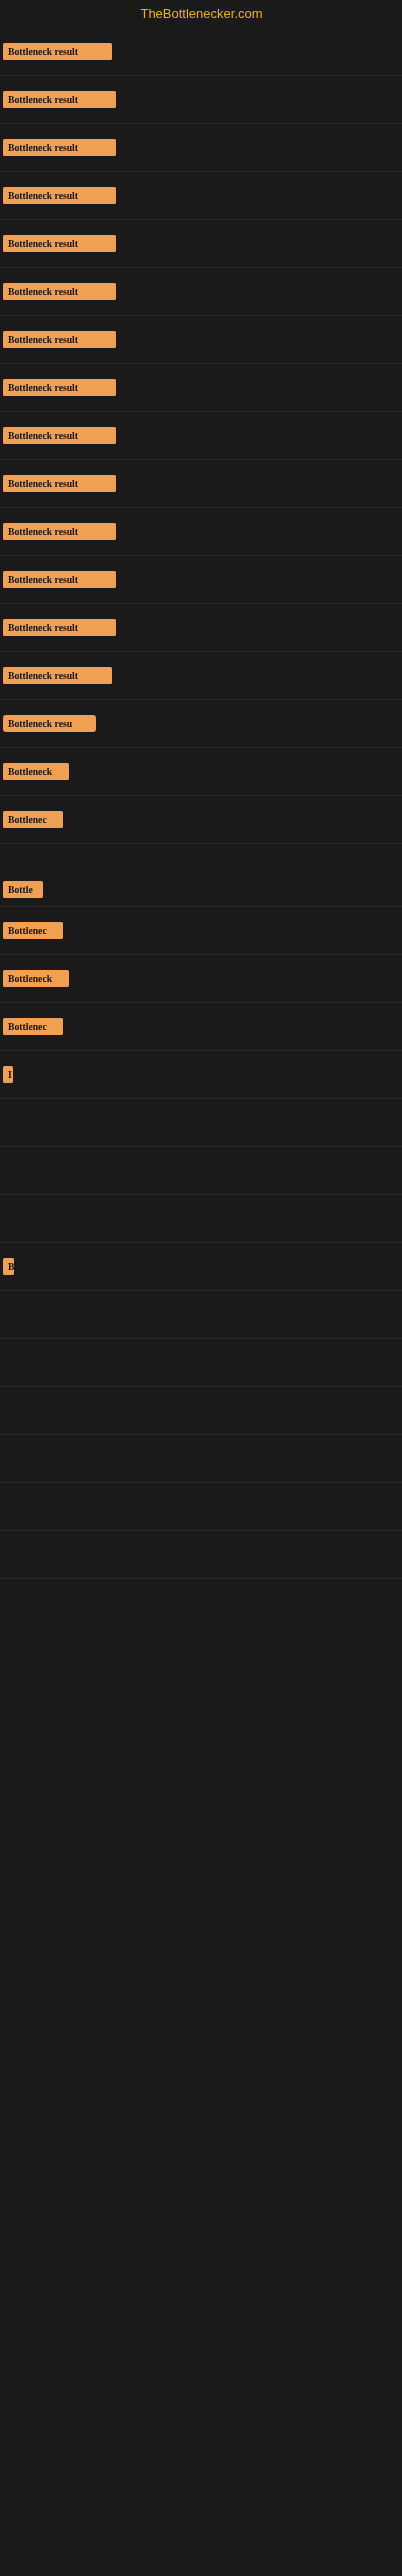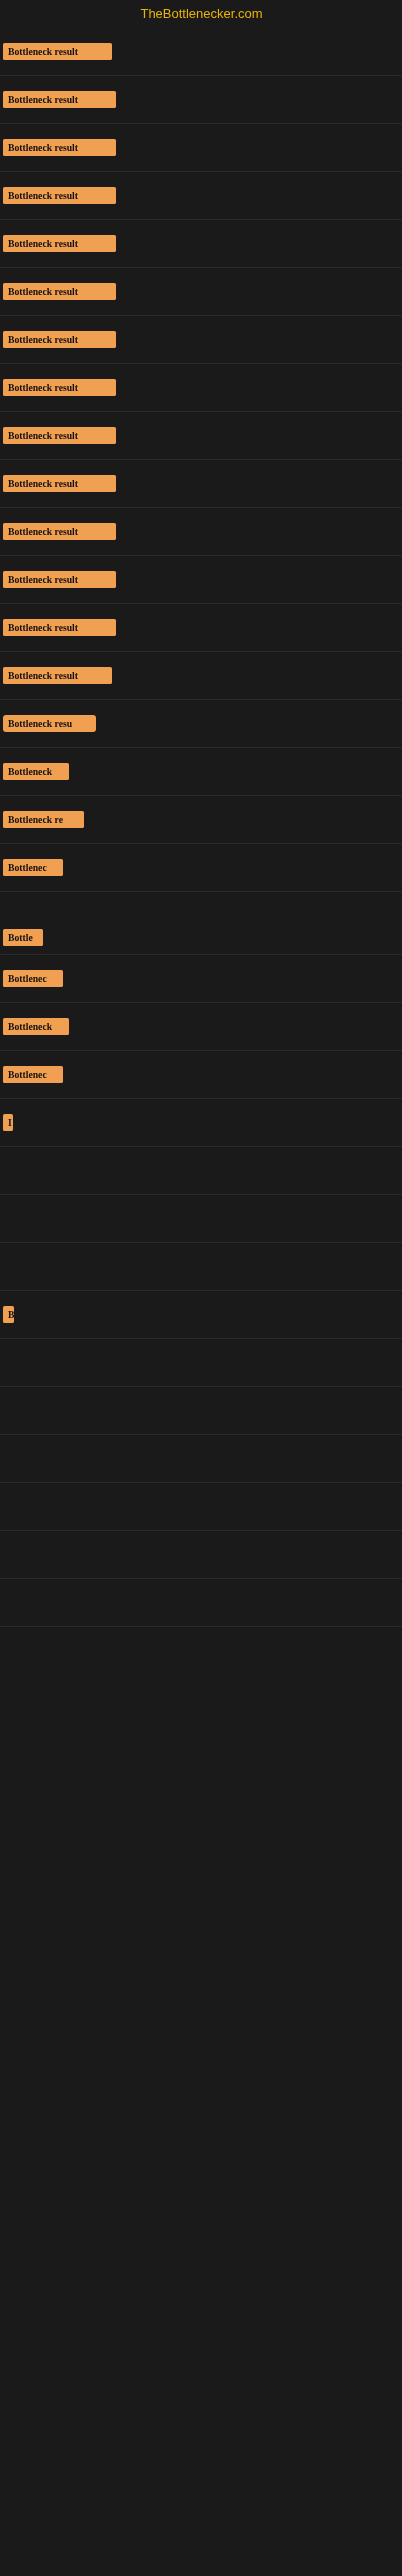--- a/index.html
+++ b/index.html
@@ -74,23 +74,20 @@
     <div style="width: 100%; padding: 8px 3.2px; border-bottom: 0.8px solid rgb(42, 42, 42); min-height: 48px; display: flex; align-items: center;">
       <span style="display: inline-block; background-color: rgb(240, 160, 80); color: rgb(17, 17, 17); font-size: 9.7px; font-weight: bold; padding: 3.2px 4.8px; border-radius: 1.6px; white-space: nowrap; overflow: hidden; max-width: 109px; width: 109px;">Bottleneck result</span>
     </div>
     <div style="width: 100%; padding: 8px 3.2px; border-bottom: 0.8px solid rgb(42, 42, 42); min-height: 48px; display: flex; align-items: center;">
       <span style="display: inline-block; background-color: rgb(240, 160, 80); color: rgb(17, 17, 17); font-size: 9.7px; font-weight: bold; padding: 3.2px 4.8px; border-radius: 3px; white-space: nowrap; overflow: hidden; max-width: 93px; width: 106px;">Bottleneck resu</span>
     </div>
     <div style="width: 100%; padding: 8px 3.2px; border-bottom: 0.8px solid rgb(42, 42, 42); min-height: 48px; display: flex; align-items: center;">
       <span style="display: inline-block; background-color: rgb(240, 160, 80); color: rgb(17, 17, 17); font-size: 9.7px; font-weight: bold; padding: 3.2px 4.8px; border-radius: 1.6px; white-space: nowrap; overflow: hidden; max-width: 66px; width: 66px;">Bottleneck</span>
     </div>
     <div style="width: 100%; padding: 8px 3.2px; border-bottom: 0.8px solid rgb(42, 42, 42); min-height: 48px; display: flex; align-items: center;">
-      <span style="display: inline-block; background-color: rgb(240, 160, 80); color: rgb(17, 17, 17); font-size: 9.7px; font-weight: bold; padding: 3.2px 4.8px; border-radius: 1.6px; white-space: nowrap; overflow: hidden; max-width: 81px; width: 81px;">Bottleneck re</span>
-    </div>
-    <div style="width: 100%; padding: 8px 3.2px; border-bottom: 0.8px solid rgb(42, 42, 42); min-height: 48px; display: flex; align-items: center;">
       <span style="display: inline-block; background-color: rgb(240, 160, 80); color: rgb(17, 17, 17); font-size: 9.7px; font-weight: bold; padding: 3.2px 4.8px; border-radius: 1.6px; white-space: nowrap; overflow: hidden; max-width: 60px; width: 60px;">Bottlenec</span>
     </div>
     <div style="width: 100%; padding: 8px 3.2px; border-bottom: 0.8px solid rgb(42, 42, 42); min-height: 48px; display: flex; align-items: center;">
       <span style="display: inline-block; background-color: rgb(240, 160, 80); color: rgb(17, 17, 17); font-size: 9.7px; font-weight: bold; padding: 3.2px 4.8px; border-radius: 1.6px; white-space: nowrap; overflow: hidden; max-width: 40px; width: 40px; margin-top: 29px;">Bottle</span>
     </div>
     <div style="width: 100%; padding: 8px 3.2px; border-bottom: 0.8px solid rgb(42, 42, 42); min-height: 48px; display: flex; align-items: center;">
       <span style="display: inline-block; background-color: rgb(240, 160, 80); color: rgb(17, 17, 17); font-size: 9.7px; font-weight: bold; padding: 3.2px 4.8px; border-radius: 1.6px; white-space: nowrap; overflow: hidden; max-width: 60px; width: 60px;">Bottlenec</span>
     </div>
     <div style="width: 100%; padding: 8px 3.2px; border-bottom: 0.8px solid rgb(42, 42, 42); min-height: 48px; display: flex; align-items: center;">
       <span style="display: inline-block; background-color: rgb(240, 160, 80); color: rgb(17, 17, 17); font-size: 9.7px; font-weight: bold; padding: 3.2px 4.8px; border-radius: 1.6px; white-space: nowrap; overflow: hidden; max-width: 66px; width: 66px;">Bottleneck</span>

